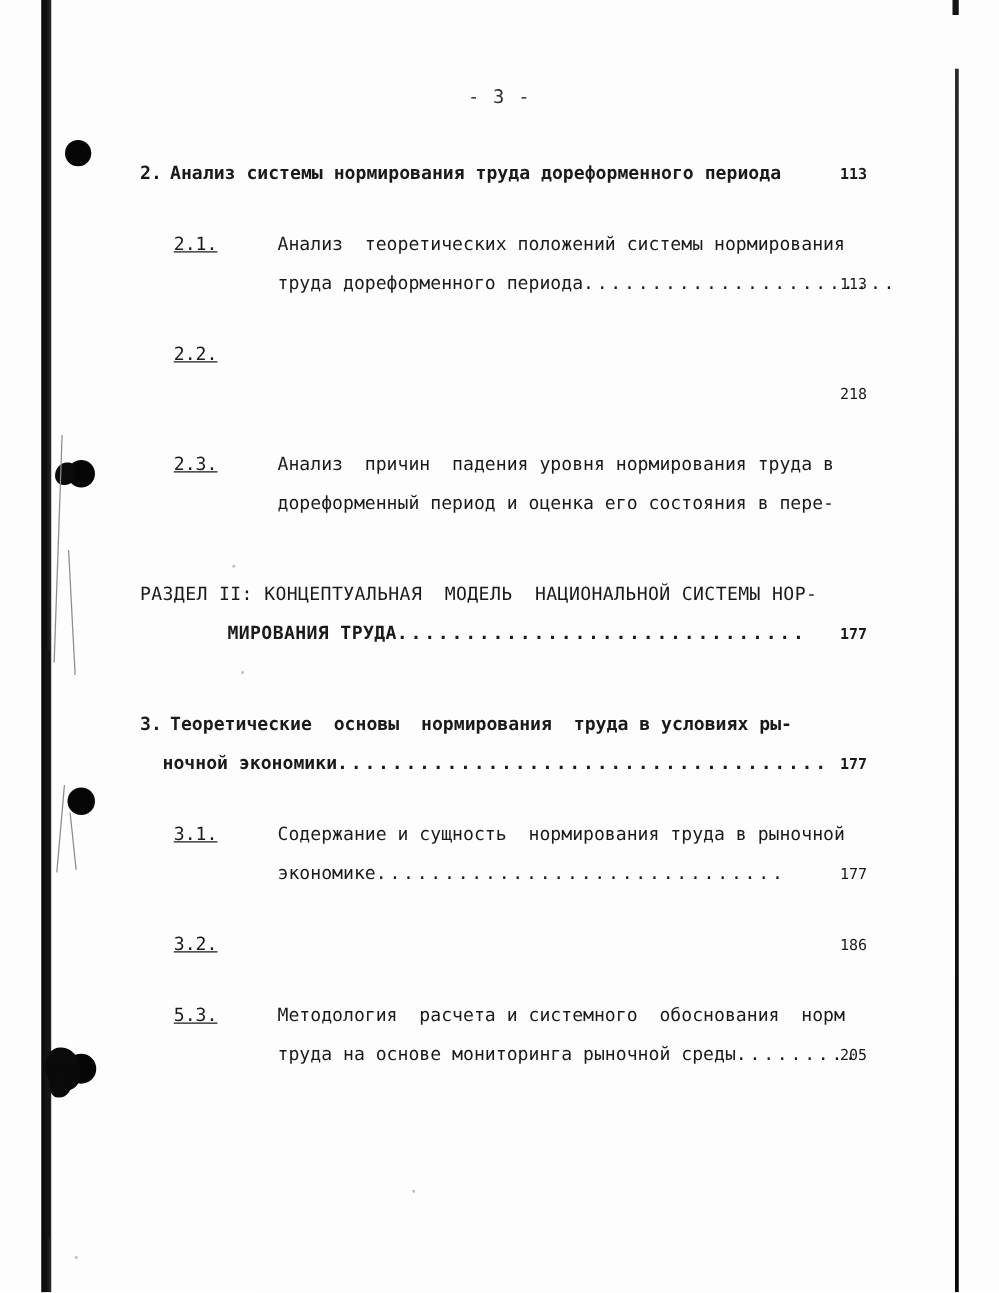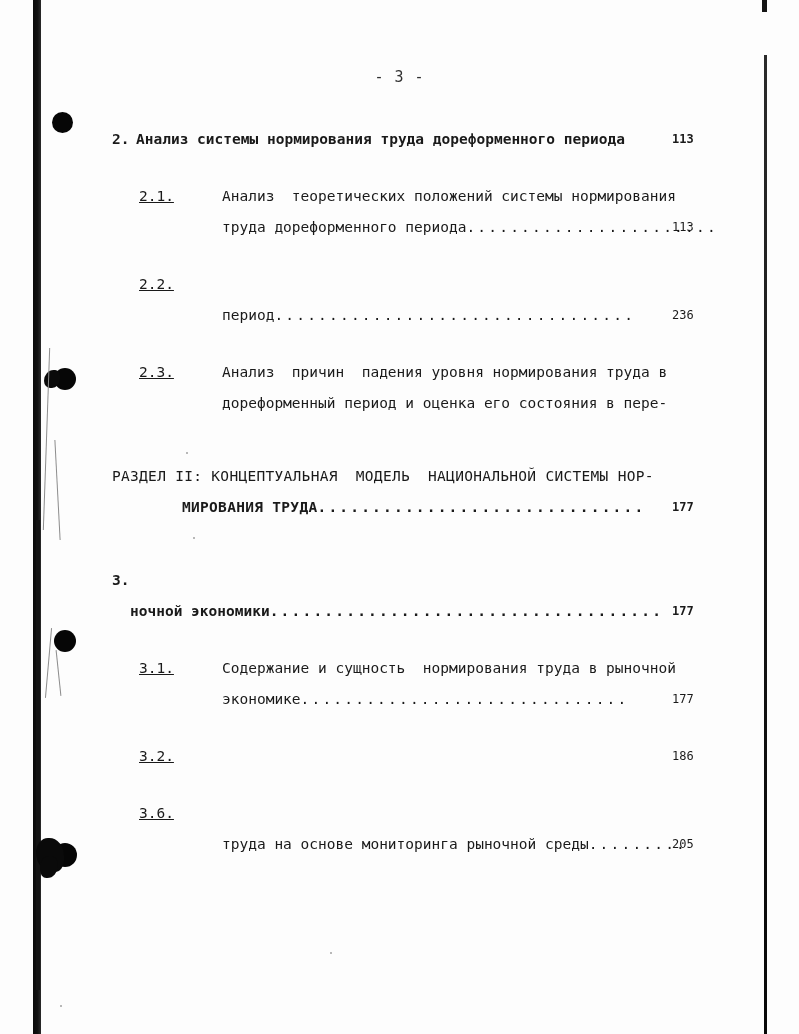--- a/index.html
+++ b/index.html
@@ -204,46 +204,46 @@
         <div class="line"><span class="num">2.</span><span class="text">Анализ системы нормирования труда дореформенного периода</span><span class="pageno">113</span></div>
       </div>
       <div class="spacer-md"></div>
       <div class="entry sub">
         <div class="line"><span class="num">2.1.</span><span class="text">Анализ  теоретических положений системы нормирования</span></div>
         <div class="line"><span class="text cont">труда дореформенного периода<span class="leader">.......................</span></span><span class="pageno">113</span></div>
       </div>
       <div class="spacer-md"></div>
       <div class="entry sub">
         <div class="line"><span class="num">2.2.</span></div>
-        <div class="line"><span class="text cont">период<span class="leader">.................................</span></span><span class="pageno">236</span></div>
+        <div class="line"><span class="pageno">218</span></div>
       </div>
       <div class="spacer-md"></div>
       <div class="entry sub">
         <div class="line"><span class="num">2.3.</span><span class="text">Анализ  причин  падения уровня нормирования труда в</span></div>
         <div class="line"><span class="text cont">дореформенный период и оценка его состояния в пере-</span></div>
       </div>
       <div class="spacer-lg"></div>
       <div class="entry part">
         <div class="line"><span class="text">РАЗДЕЛ II: КОНЦЕПТУАЛЬНАЯ  МОДЕЛЬ  НАЦИОНАЛЬНОЙ СИСТЕМЫ НОР-</span></div>
         <div class="line"><span class="text cont">МИРОВАНИЯ ТРУДА<span class="leader">..............................</span></span><span class="pageno">177</span></div>
       </div>
       <div class="spacer-lg"></div>
       <div class="entry chapter">
-        <div class="line"><span class="num">3.</span></div>
+        <div class="line"><span class="num">3.</span><span class="text">Теоретические  основы  нормирования  труда в условиях ры-</span></div>
         <div class="line"><span class="text cont">ночной экономики<span class="leader">....................................</span></span><span class="pageno">177</span></div>
       </div>
       <div class="spacer-md"></div>
       <div class="entry sub">
         <div class="line"><span class="num">3.1.</span><span class="text">Содержание и сущность  нормирования труда в рыночной</span></div>
         <div class="line"><span class="text cont">экономике<span class="leader">..............................</span></span><span class="pageno">177</span></div>
       </div>
       <div class="spacer-md"></div>
       <div class="entry sub">
         <div class="line"><span class="num">3.2.</span><span class="pageno">186</span></div>
       </div>
       <div class="spacer-md"></div>
       <div class="entry sub">
-        <div class="line"><span class="num">3.6.</span></div>
+        <div class="line"><span class="num">5.3.</span><span class="text">Методология  расчета и системного  обоснования  норм</span></div>
         <div class="line"><span class="text cont">труда на основе мониторинга рыночной среды<span class="leader">.........</span></span><span class="pageno">205</span></div>
       </div>
     </div>
 
 </div>
 
 </body></html>

